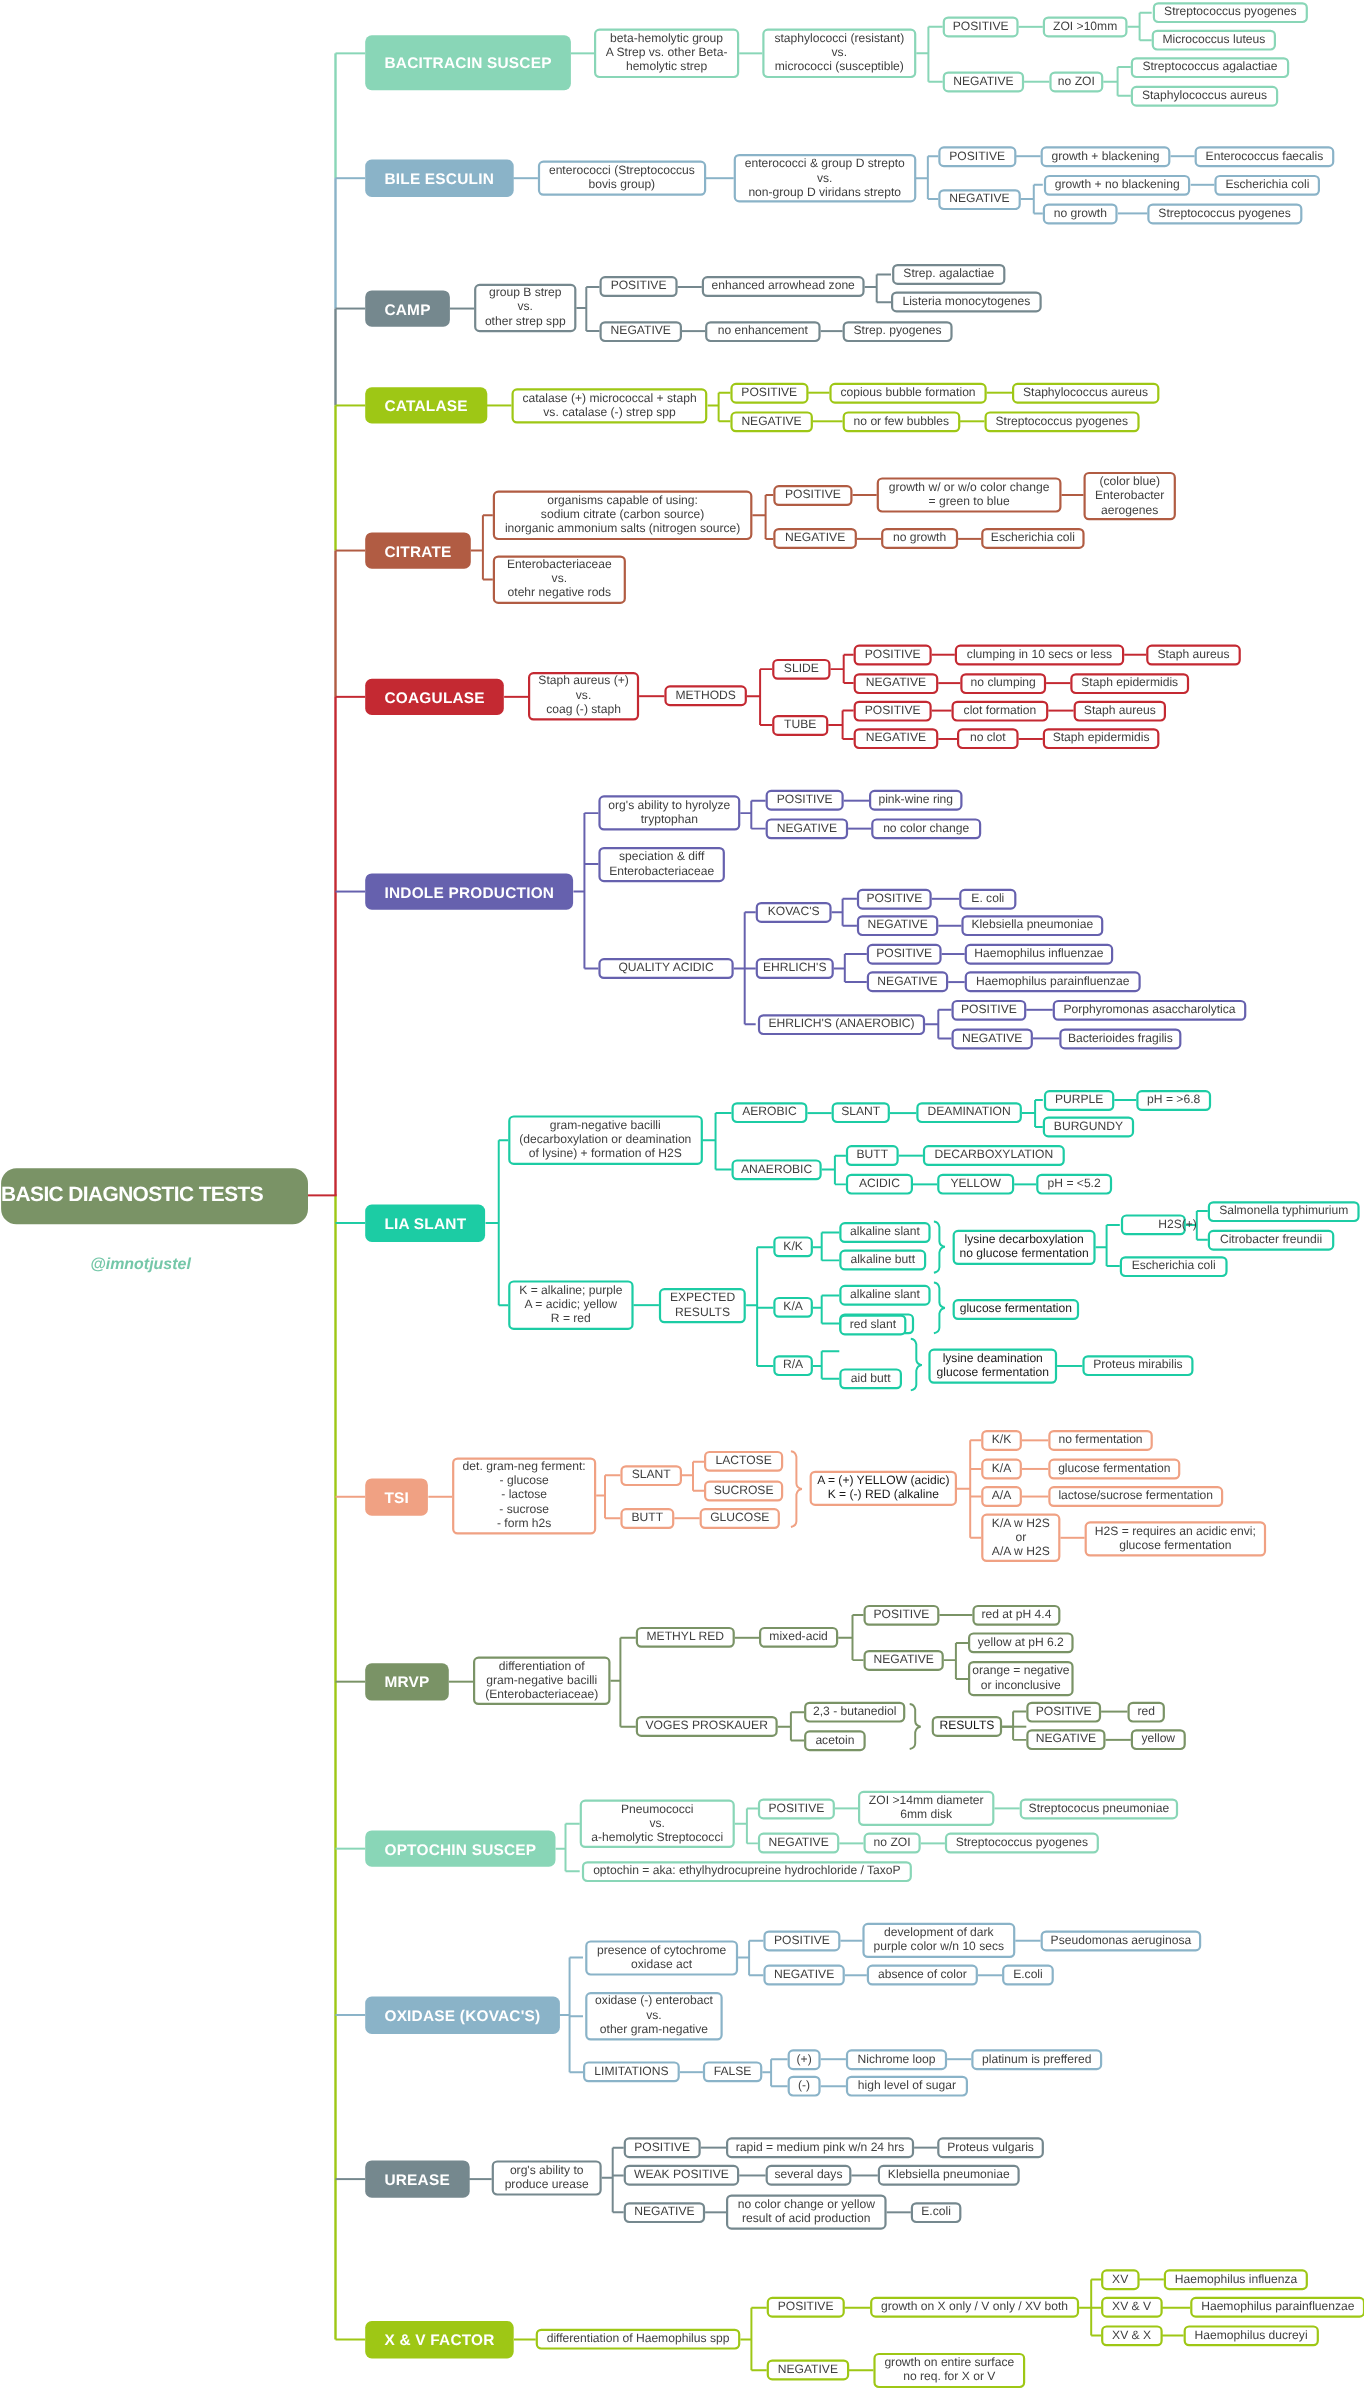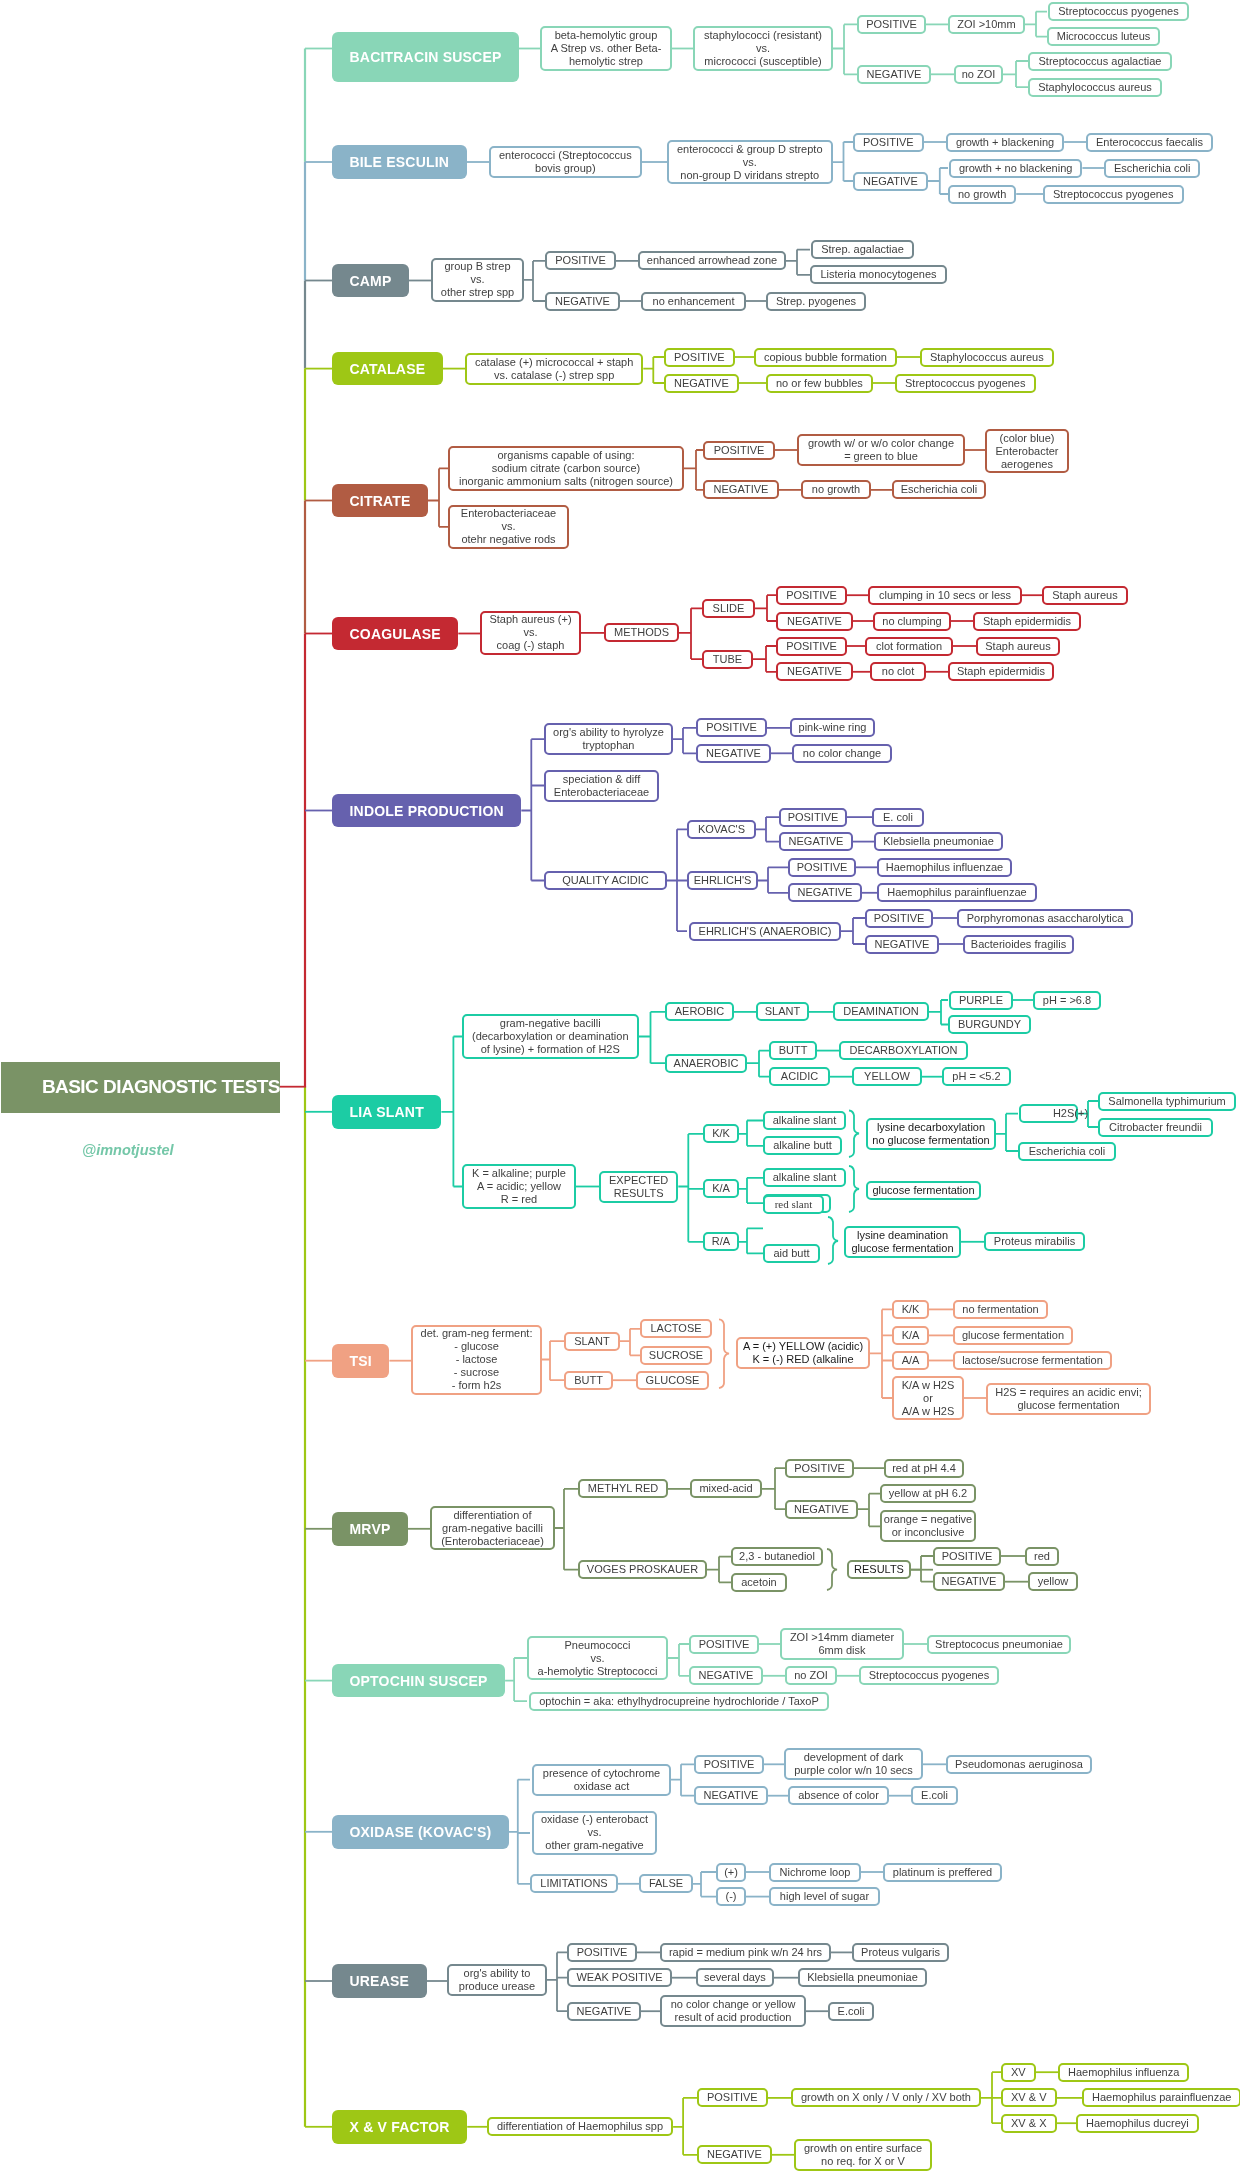--- a/index.html
+++ b/index.html
@@ -10,21 +10,21 @@
   #stage{position:relative;width:1240px;height:2172px;background:#fff;}
   #wires{position:absolute;left:0;top:0;width:1240px;height:2172px;overflow:visible;}
   .node{position:absolute;box-sizing:border-box;display:flex;align-items:center;
         justify-content:center;text-align:center;border-radius:5px;background:#fff;
         color:#3f3f3f;white-space:pre;border:2px solid #888;line-height:1.18;
         padding:0 4px;}
   .title{position:absolute;box-sizing:border-box;display:flex;align-items:center;
         justify-content:center;text-align:center;border-radius:6px;color:#fff;
         font-weight:bold;white-space:pre;letter-spacing:.2px;}
   .root{position:absolute;box-sizing:border-box;display:flex;align-items:center;
-        justify-content:flex-end;border-radius:0;color:#fff;font-weight:bold;
+        justify-content:flex-start;border-radius:14px;color:#fff;font-weight:bold;
         letter-spacing:-0.55px;}
   .handle{position:absolute;font-style:italic;font-weight:bold;white-space:pre;}
 </style>
 </head>
 <body>
 
 <div id="stage">
   <svg id="wires" width="1240" height="2172" viewBox="0 0 1240 2172">
       <path d="M305 48.5L305 161.9" stroke="#89d6b7" stroke-width="2.2" fill="none" stroke-linecap="butt" stroke-linejoin="miter"></path>
       <path d="M305 161.9L305 280.6" stroke="#8ab3c8" stroke-width="2.2" fill="none" stroke-linecap="butt" stroke-linejoin="miter"></path>
@@ -326,21 +326,21 @@
 no glucose fermentation</span></div>
     <div class="node" style="left: 1019px; top: 1104.2px; width: 59px; height: 19px; border-color: rgb(28, 204, 164); font-size: 11px; padding-left: 48px;"><span>H2S(+)</span></div>
     <div class="node" style="left: 1098px; top: 1091.5px; width: 138px; height: 19px; border-color: rgb(28, 204, 164); font-size: 11px;"><span>Salmonella typhimurium</span></div>
     <div class="node" style="left: 1098px; top: 1117.5px; width: 115px; height: 19px; border-color: rgb(28, 204, 164); font-size: 11px;"><span>Citrobacter freundii</span></div>
     <div class="node" style="left: 1018px; top: 1141.5px; width: 98px; height: 19px; border-color: rgb(28, 204, 164); font-size: 11px;"><span>Escherichia coli</span></div>
     <div class="node" style="left: 703px; top: 1179.4px; width: 36px; height: 19px; border-color: rgb(28, 204, 164); font-size: 11px;"><span>K/A</span></div>
     <div class="node" style="left: 763px; top: 1168.3px; width: 83px; height: 19px; border-color: rgb(28, 204, 164); font-size: 11px;"><span>alkaline slant</span></div>
     <div class="node" style="left: 763px; top: 1193.6px; width: 68px; height: 19px; border-color: rgb(28, 204, 164); font-size: 11px;"><span>acidic butt</span></div>
     <div class="node" style="left: 866px; top: 1180.7px; width: 115px; height: 19px; border-color: rgb(28, 204, 164); font-size: 11px; color: rgb(26, 26, 26);"><span>glucose fermentation</span></div>
     <div class="node" style="left: 703px; top: 1232.3px; width: 36px; height: 19px; border-color: rgb(28, 204, 164); font-size: 11px;"><span>R/A</span></div>
-    <div class="node" style="left: 763px; top: 1195px; width: 61px; height: 19px; border-color: rgb(28, 204, 164); font-size: 11px; font-family: Liberation Serif, serif;"><span>red slant</span></div>
+    <div class="node" style="left: 763px; top: 1195px; width: 61px; height: 19px; border-color: rgb(28, 204, 164); font-size: 11px;"><span>red slant</span></div>
     <div class="node" style="left: 763px; top: 1243.9px; width: 57px; height: 19px; border-color: rgb(28, 204, 164); font-size: 11px;"><span>aid butt</span></div>
     <div class="node" style="left: 844px; top: 1225.8px; width: 117px; height: 32px; border-color: rgb(28, 204, 164); font-size: 11px; color: rgb(26, 26, 26);"><span>lysine deamination
 glucose fermentation</span></div>
     <div class="node" style="left: 984px; top: 1232.3px; width: 101px; height: 19px; border-color: rgb(28, 204, 164); font-size: 11px;"><span>Proteus mirabilis</span></div>
     <div class="title" style="left: 332px; top: 1344px; width: 57.4px; height: 33.5px; background: rgb(240, 161, 131); font-size: 14px;"><span>TSI</span></div>
     <div class="node" style="left: 411px; top: 1324.5px; width: 131px; height: 70px; border-color: rgb(240, 161, 131); font-size: 11px;"><span>det. gram-neg ferment:
 - glucose
 - lactose
 - sucrose
 - form h2s</span></div>

